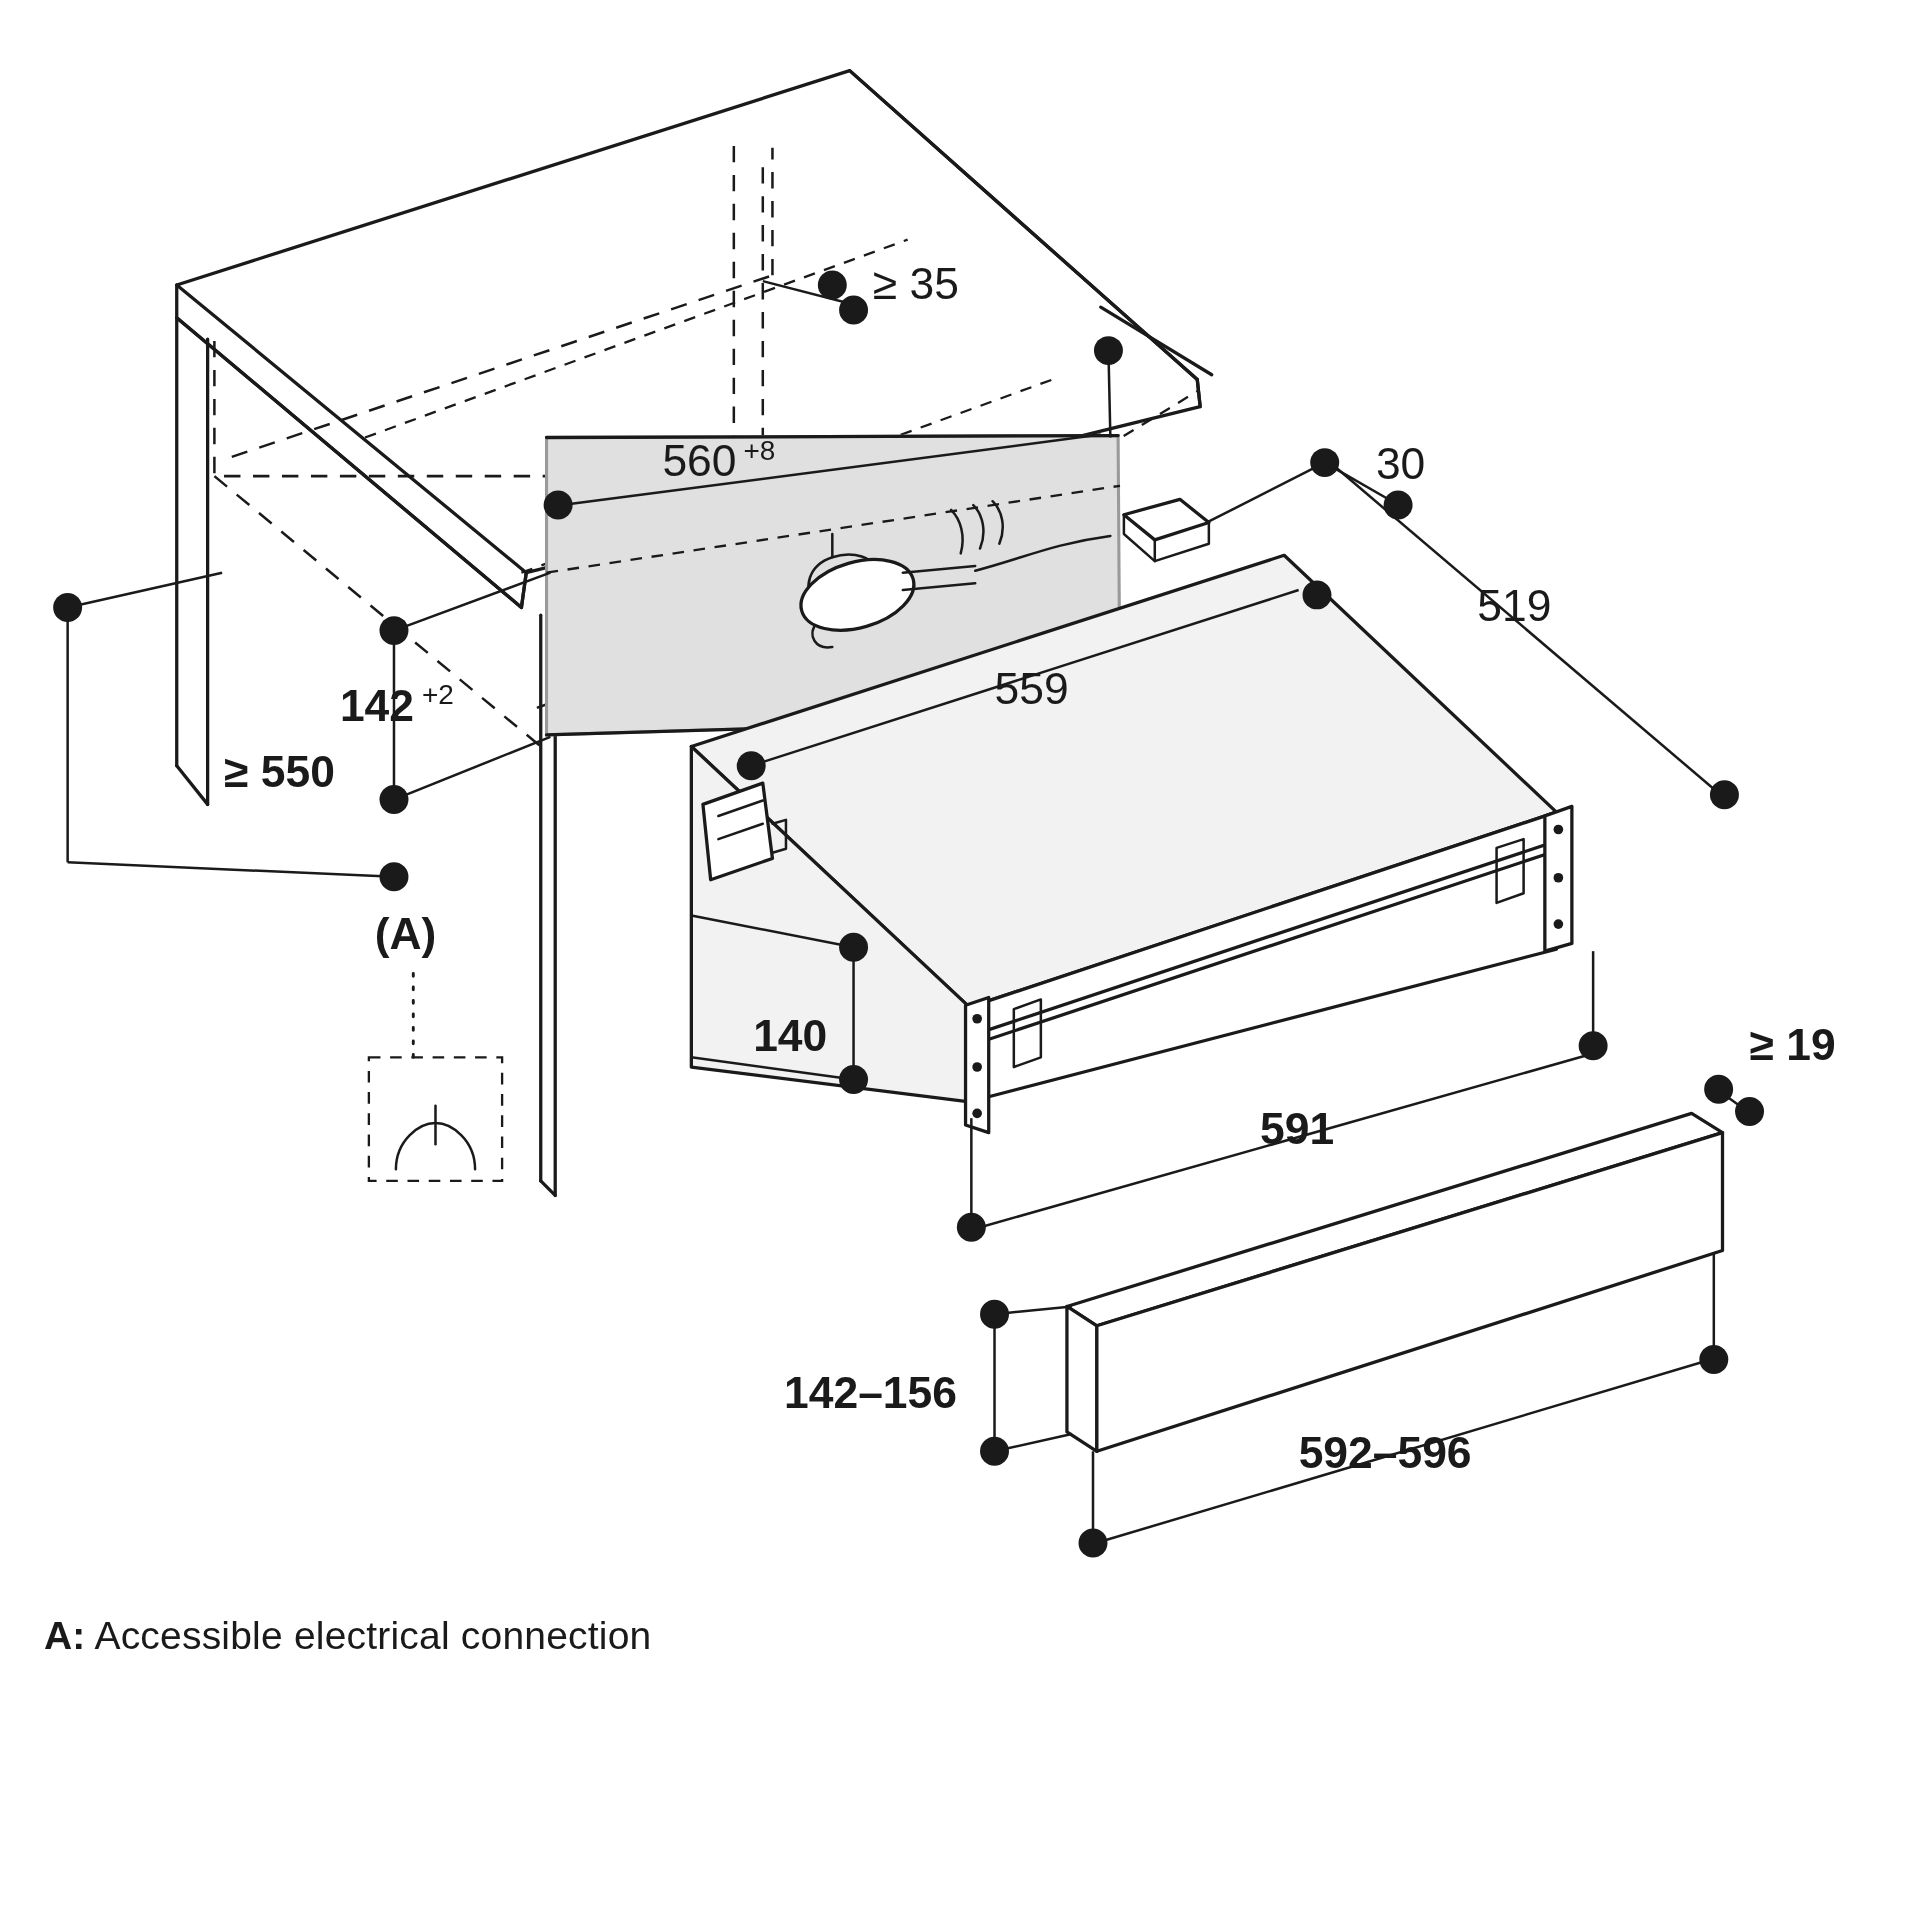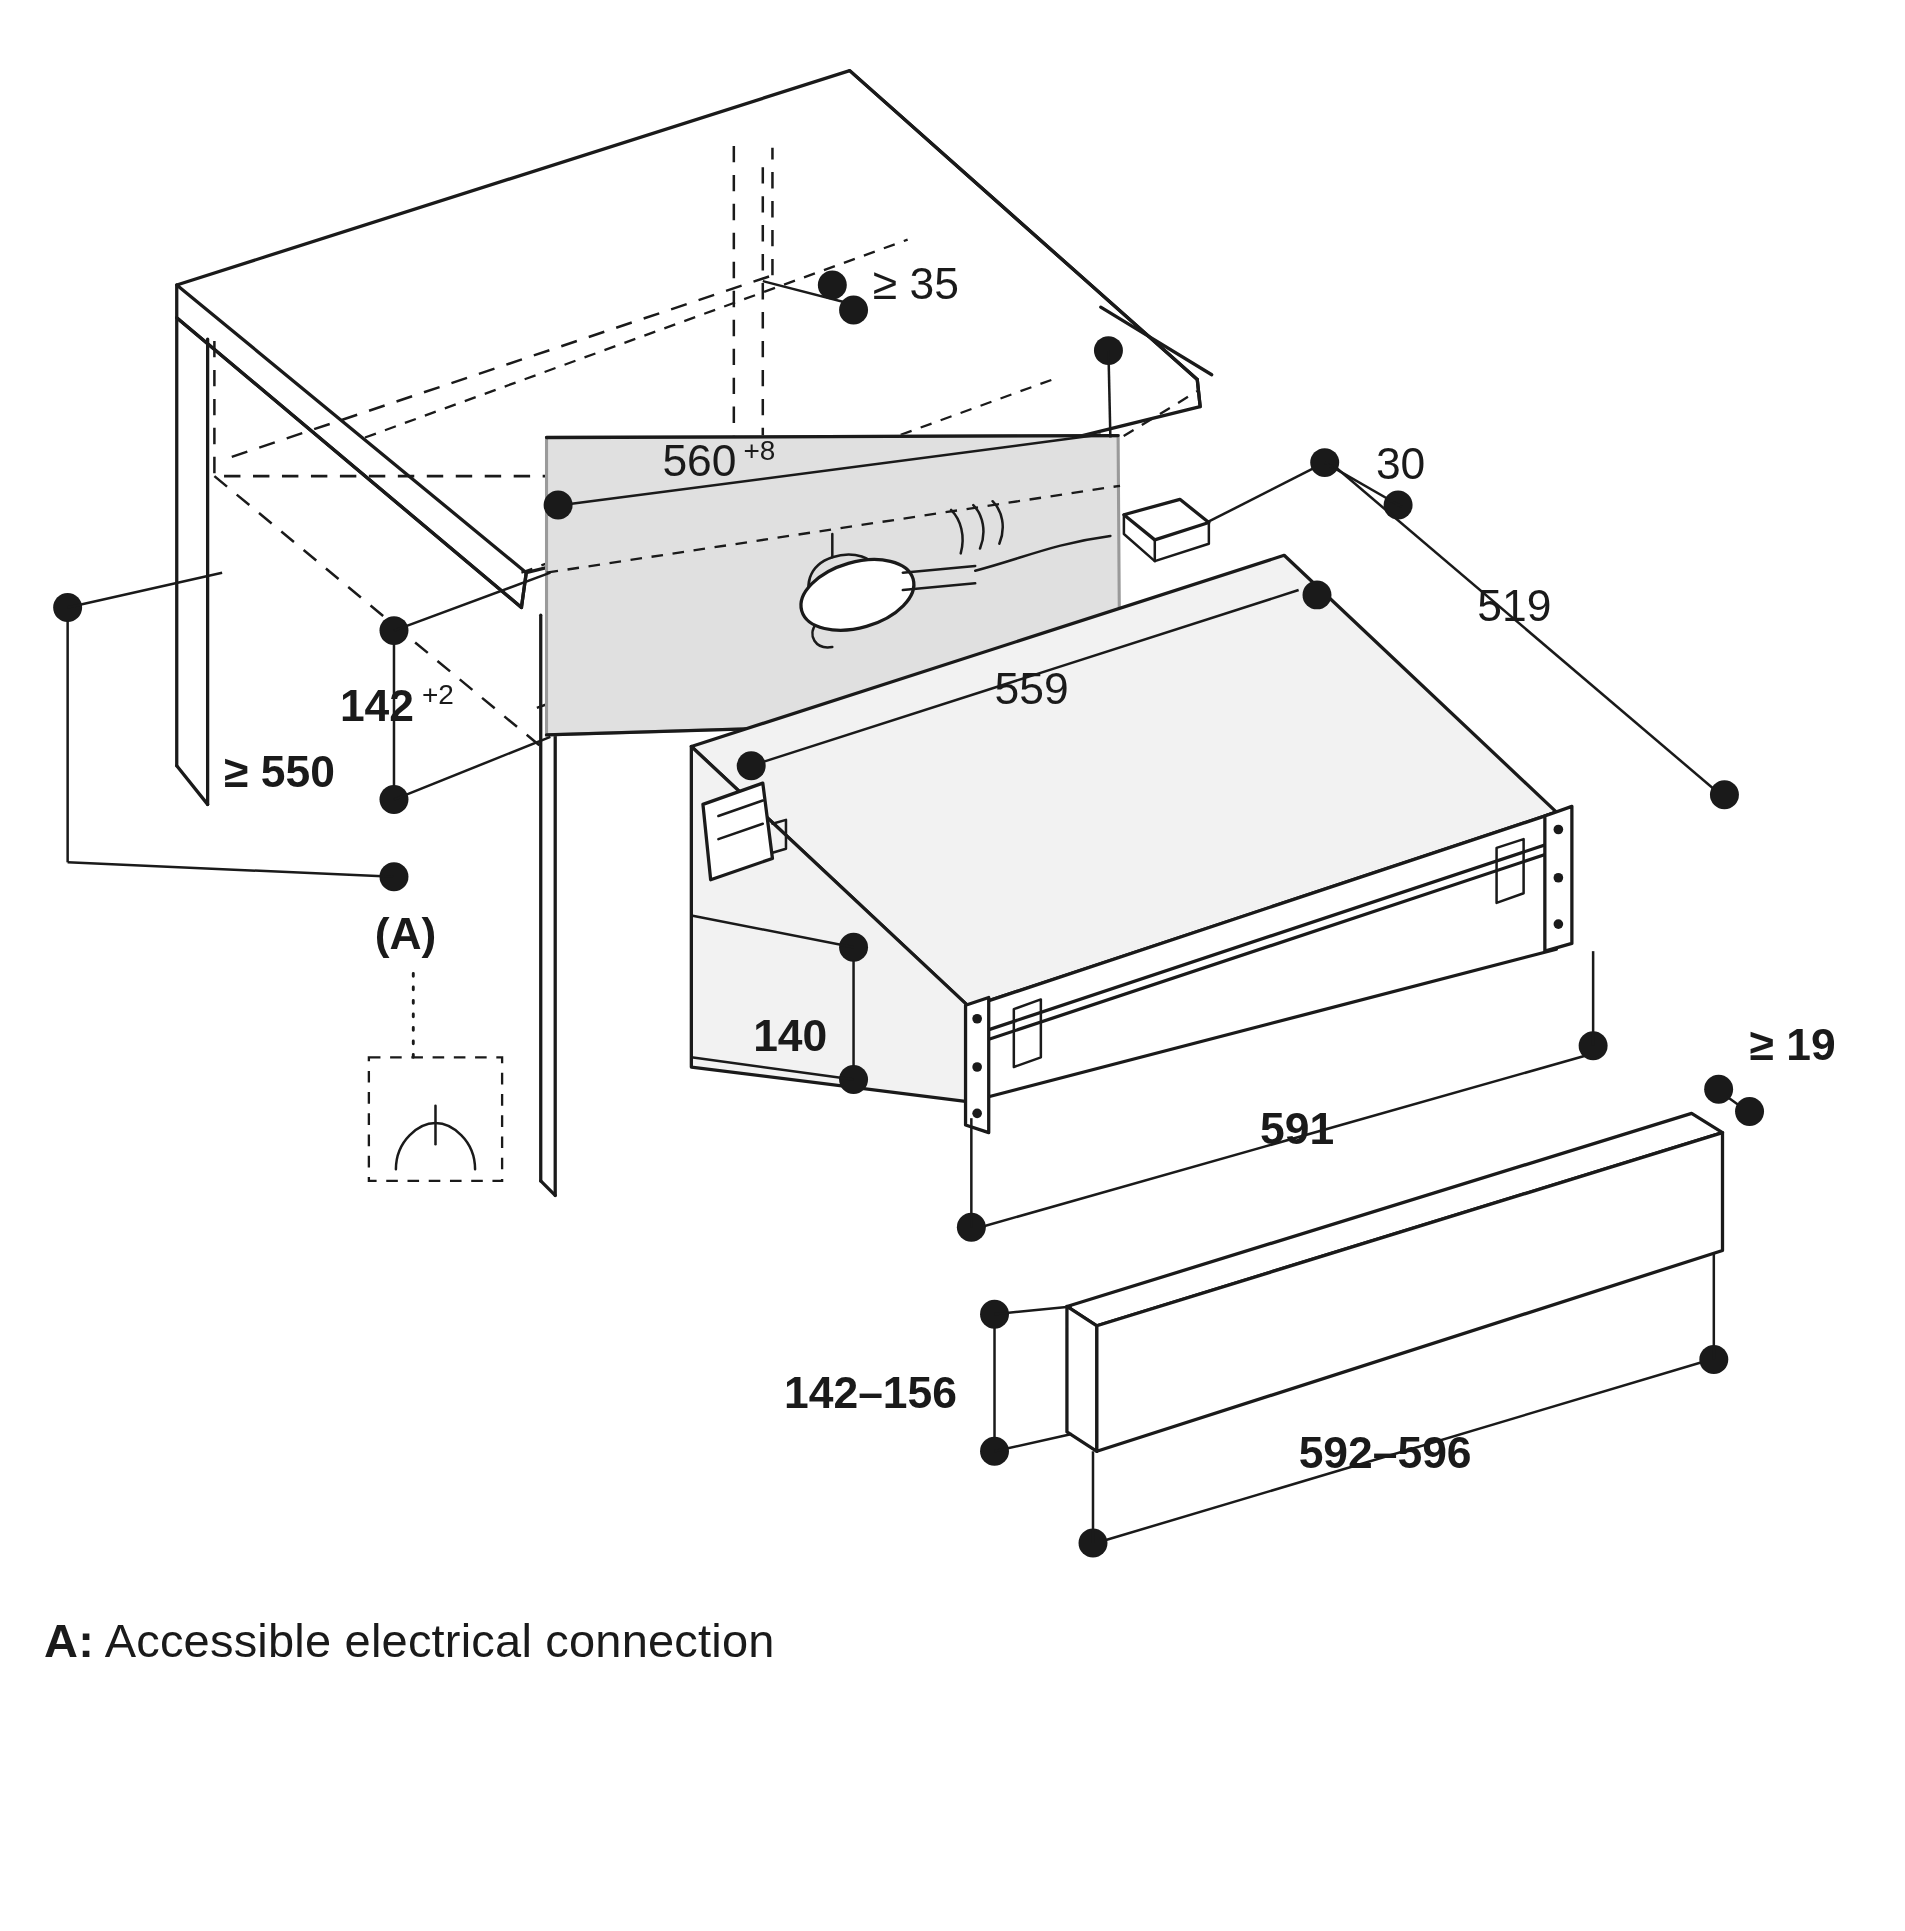--- a/index.html
+++ b/index.html
@@ -29,21 +29,21 @@
     height: 1931px;
     display: block;
   }
   .legend {
     position: absolute;
     left: 44px;
     top: 1580px;
     width: 1159px;
   }
   .legend-line {
-    font-size: 47px;
+    font-size: 39px;
     line-height: 1.25;
     letter-spacing: 0.2px;
     color: #1a1a1a;
     margin-bottom: 50px;
     white-space: nowrap;
   }
   .legend-line b {
     font-weight: 700;
   }
 </style>

